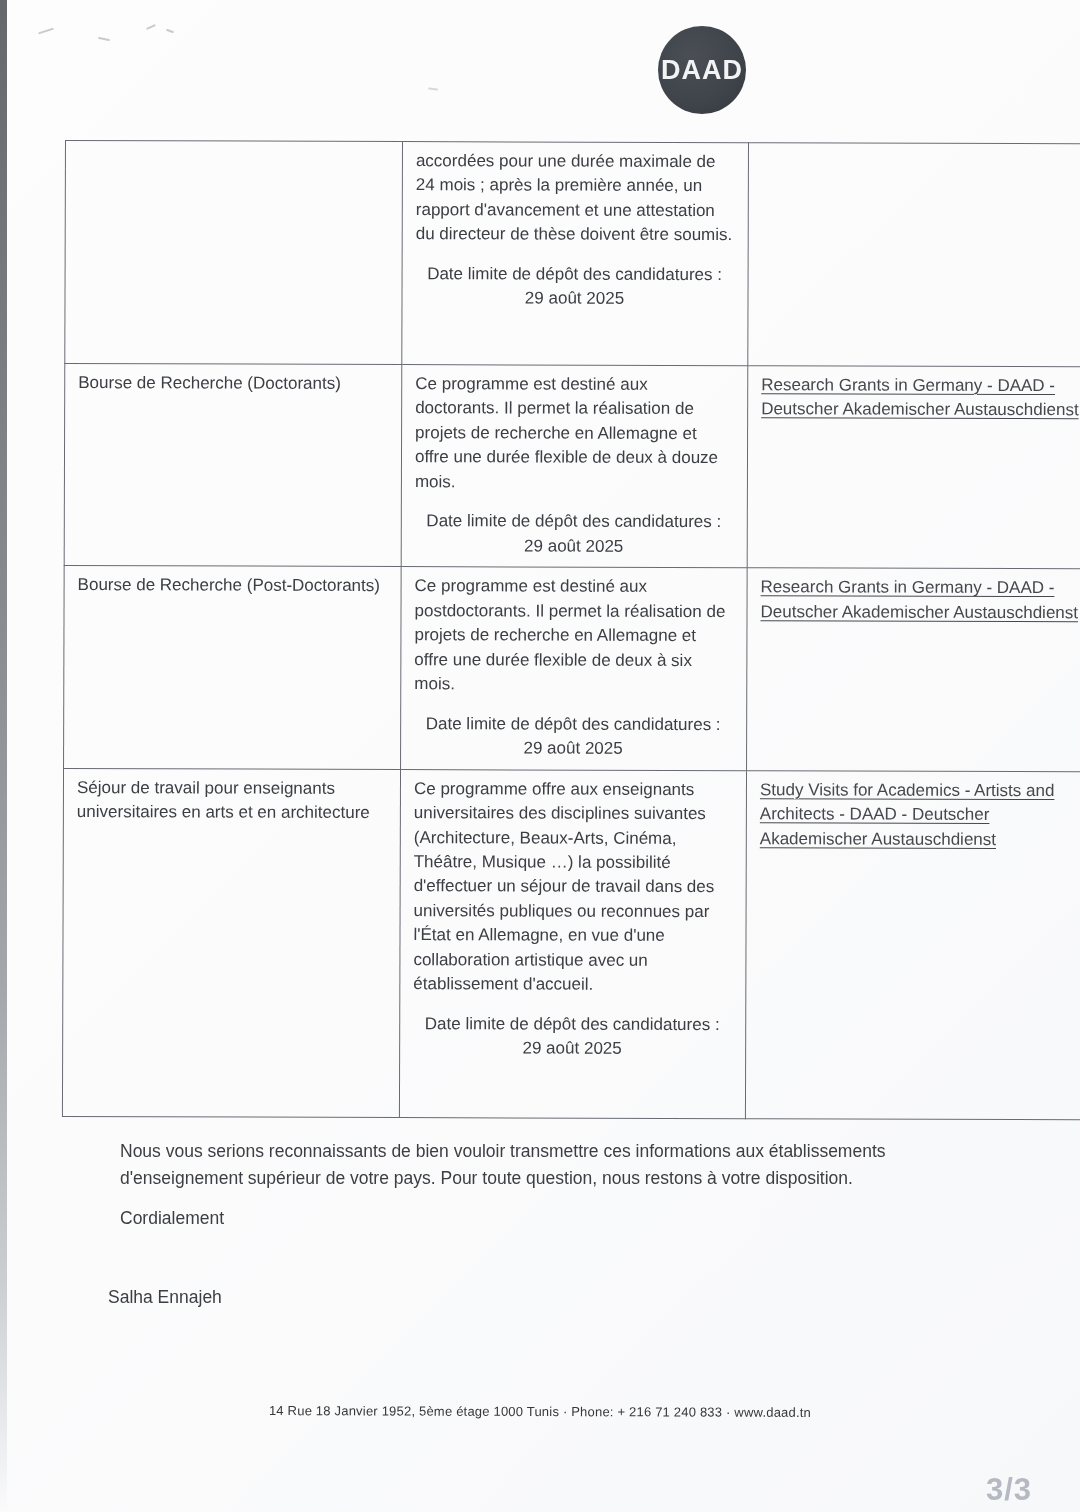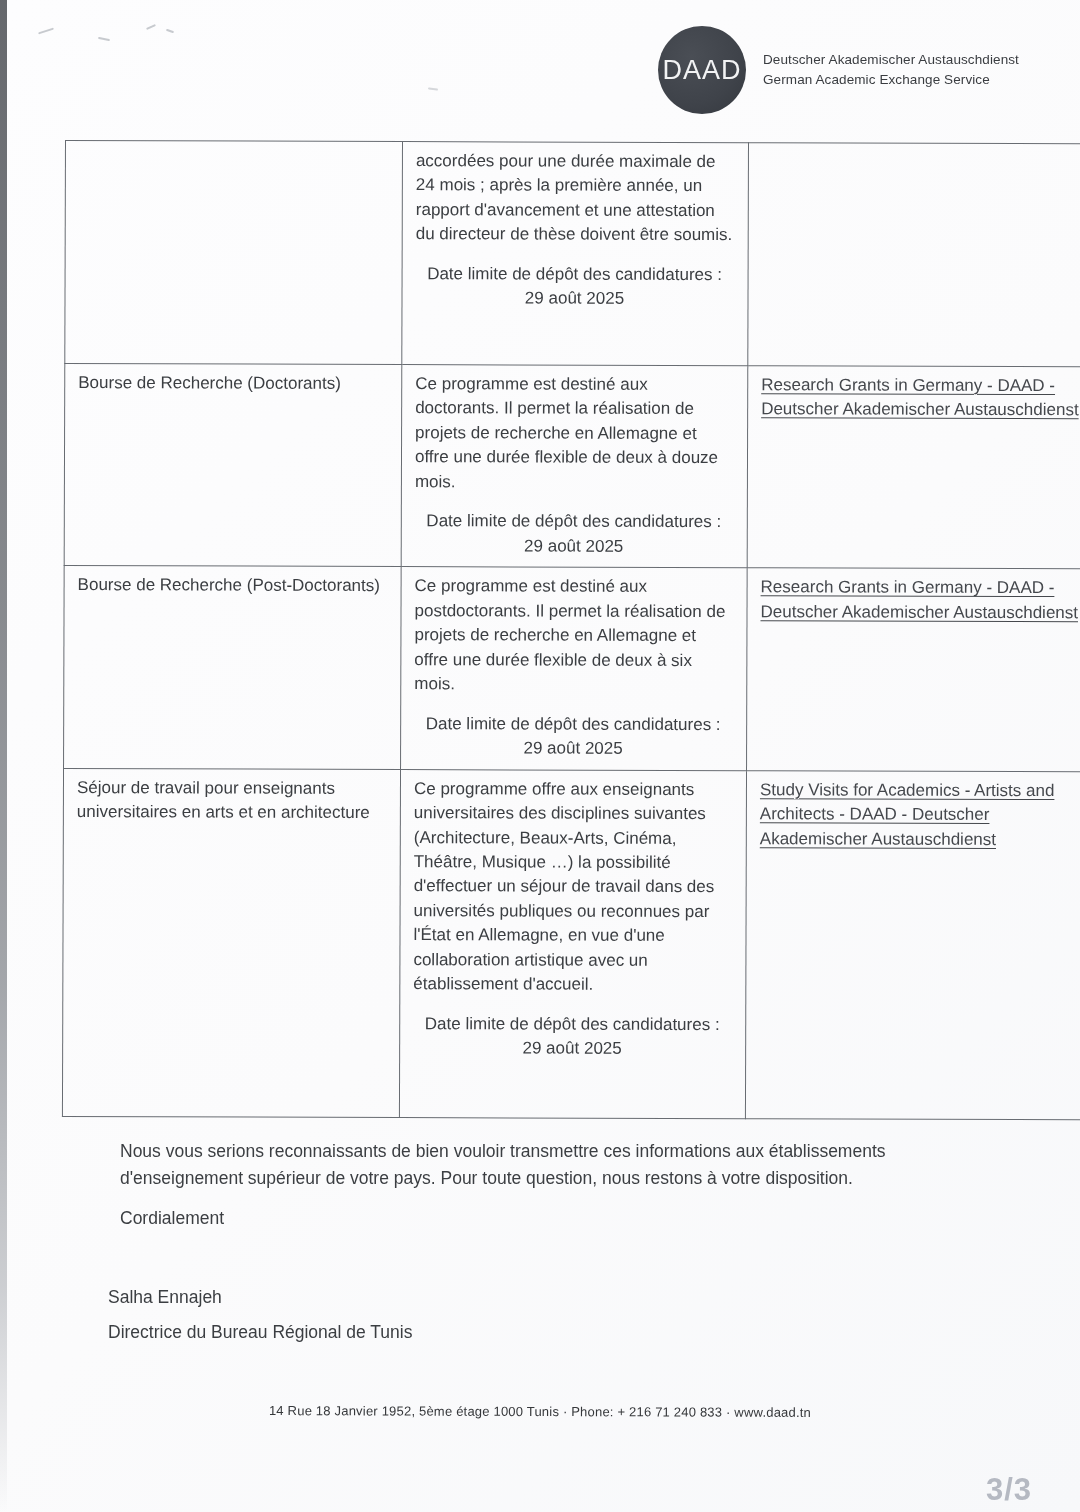--- a/index.html
+++ b/index.html
@@ -51,21 +51,21 @@
     border-radius: 50%;
     background: radial-gradient(circle at 38% 35%, #4a4e55 0%, #3f434a 60%, #34383e 100%);
     display: flex;
     align-items: center;
     justify-content: center;
     flex: 0 0 auto;
   }
   .logo-circle span {
     color: #f2f3f4;
     font-size: 27px;
-    font-weight: normal;
+    font-weight: bold;
     letter-spacing: 1px;
   }
   .org-lines {
     font-size: 13.5px;
     line-height: 1.45;
     color: #3a3d41;
     letter-spacing: .1px;
   }
 
   
@@ -111,21 +111,21 @@
     position: absolute;
     left: 108px; top: 1138px;
     width: 860px;
     font-size: 17.5px;
     line-height: 1.55;
     color: #3b3e42;
   }
   .letter-body .closing { margin: 0 0 13px 12px; }
   .letter-body .salutation { margin: 12px; }
   .signature { margin-top: 52px; }
-  .signature .sig-name { margin: 0 0 7px 0; }
+  .signature .sig-name { margin: 0 0 18px 0; }
   .signature .sig-title { margin: 0; }
 
   
   .page-footer {
     position: absolute;
     left: 0; top: 1404px;
     width: 100%;
     text-align: center;
     font-size: 13px;
     color: #36383b;
@@ -150,24 +150,20 @@
   <div class="pencil-mark mark1"></div>
   <div class="pencil-mark mark2"></div>
   <div class="pencil-mark mark3"></div>
   <div class="pencil-mark mark4"></div>
   <div class="pencil-mark mark5"></div>
 
   <div class="letterhead">
     <div class="logo-circle">
       <span>DAAD</span>
     </div>
-    <div class="org-lines">
-      <div>Deutscher Akademischer Austauschdienst</div>
-      <div>German Academic Exchange Service</div>
-    </div>
   </div>
 
   <table class="programs-table">
     <tbody>
       <tr>
         <td class="col-program"></td>
         <td class="col-desc">
           <p>accordées pour une durée maximale de 24 mois ; après la première année, un rapport d'avancement et une attestation du directeur de thèse doivent être soumis.</p>
           <p>Date limite de dépôt des candidatures : 29 août 2025</p>
         </td>
@@ -204,21 +200,20 @@
         </td>
       </tr>
     </tbody>
   </table>
 
   <div class="letter-body">
     <p class="closing">Nous vous serions reconnaissants de bien vouloir transmettre ces informations aux établissements d'enseignement supérieur de votre pays. Pour toute question, nous restons à votre disposition.</p>
     <p class="salutation">Cordialement</p>
     <div class="signature">
       <p class="sig-name">Salha Ennajeh</p>
-      <p class="sig-title">Directrice du Bureau Régional de Tunis</p>
     </div>
   </div>
 
   <div class="page-footer">14 Rue 18 Janvier 1952, 5ème étage 1000 Tunis ·  Phone: + 216 71 240 833 · www.daad.tn</div>
 
   <div class="page-number">3/3</div>
 
 </div>
 
 </body></html>

